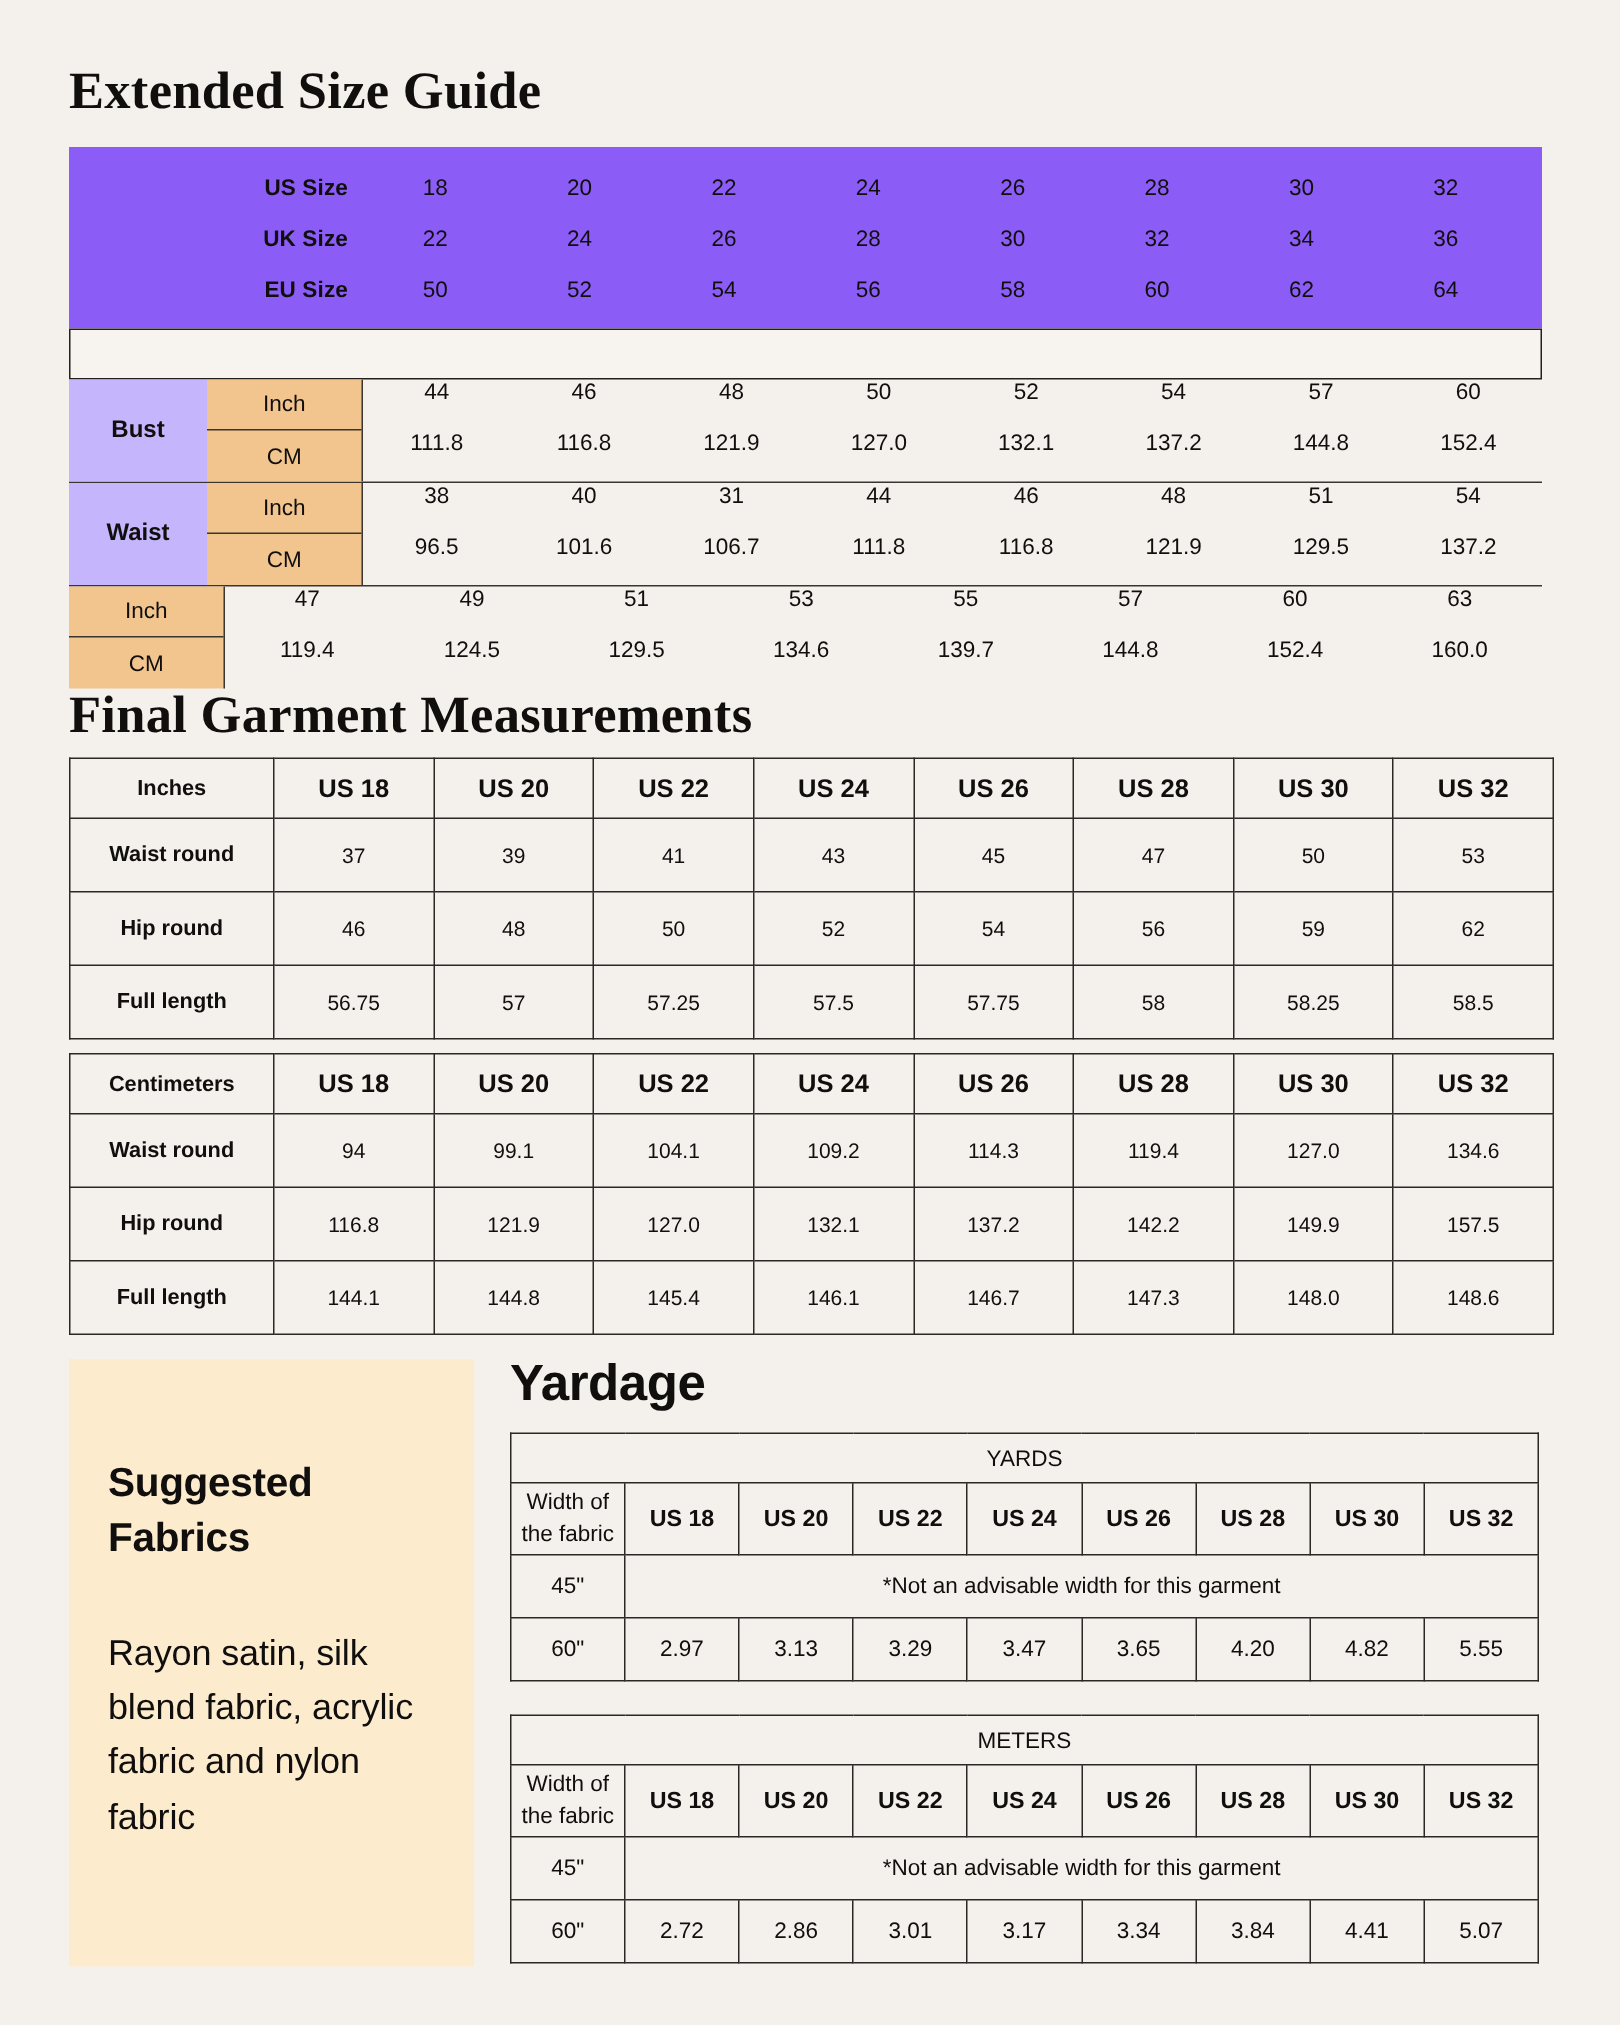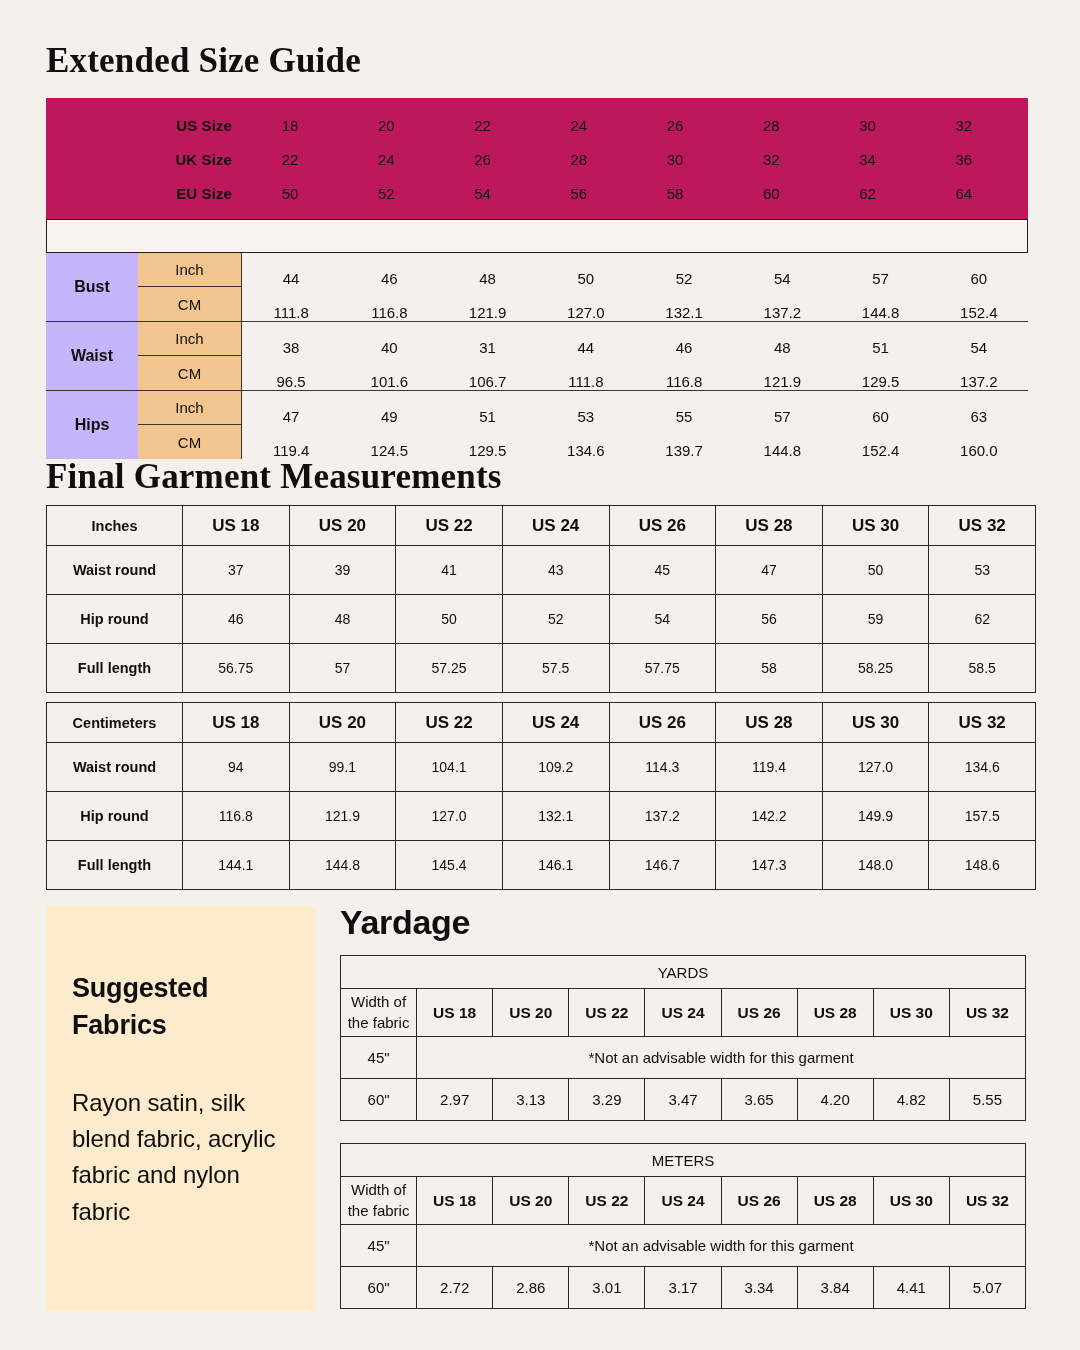--- a/index.html
+++ b/index.html
@@ -26,21 +26,21 @@
   .sans-title {
     font-family: "Liberation Sans", sans-serif;
     font-weight: bold;
     font-size: 34px;
     letter-spacing: -0.3px;
     color: #100f0d;
   }
 
   
   .sizeguide-head {
-    background: #be185d;
+    background: #8b5cf6;
     width: 982px;
     margin-left: 46px;
     padding: 10px 16px 9px 0;
   }
   .sg-row {
     display: flex;
     align-items: center;
     height: 34px;
   }
   .sg-label {
@@ -93,21 +93,21 @@
     display: flex;
     align-items: center;
     justify-content: center;
     font-size: 15px;
   }
   .sg-unit.top { border-bottom: 1.8px solid #3a3531; }
   .sg-vals { flex: 1; }
   .sg-valrow {
     display: flex;
     height: 34px;
-    align-items: flex-end;
+    align-items: flex-start;
   }
   .sg-val {
     flex: 1;
     text-align: center;
     font-size: 15px;
   }
 
   
   .gm-table {
     width: 990px;
@@ -308,21 +308,20 @@
             <div class="sg-val">111.8</div>
             <div class="sg-val">116.8</div>
             <div class="sg-val">121.9</div>
             <div class="sg-val">129.5</div>
             <div class="sg-val">137.2</div>
           </div>
         </div>
       </div>
 
       <div class="sg-grp last">
-        <div class="sg-grp-name">Hips</div>
         <div class="sg-grp-units">
           <div class="sg-unit top">Inch</div>
           <div class="sg-unit">CM</div>
         </div>
         <div class="sg-vals">
           <div class="sg-valrow">
             <div class="sg-val">47</div>
             <div class="sg-val">49</div>
             <div class="sg-val">51</div>
             <div class="sg-val">53</div>

